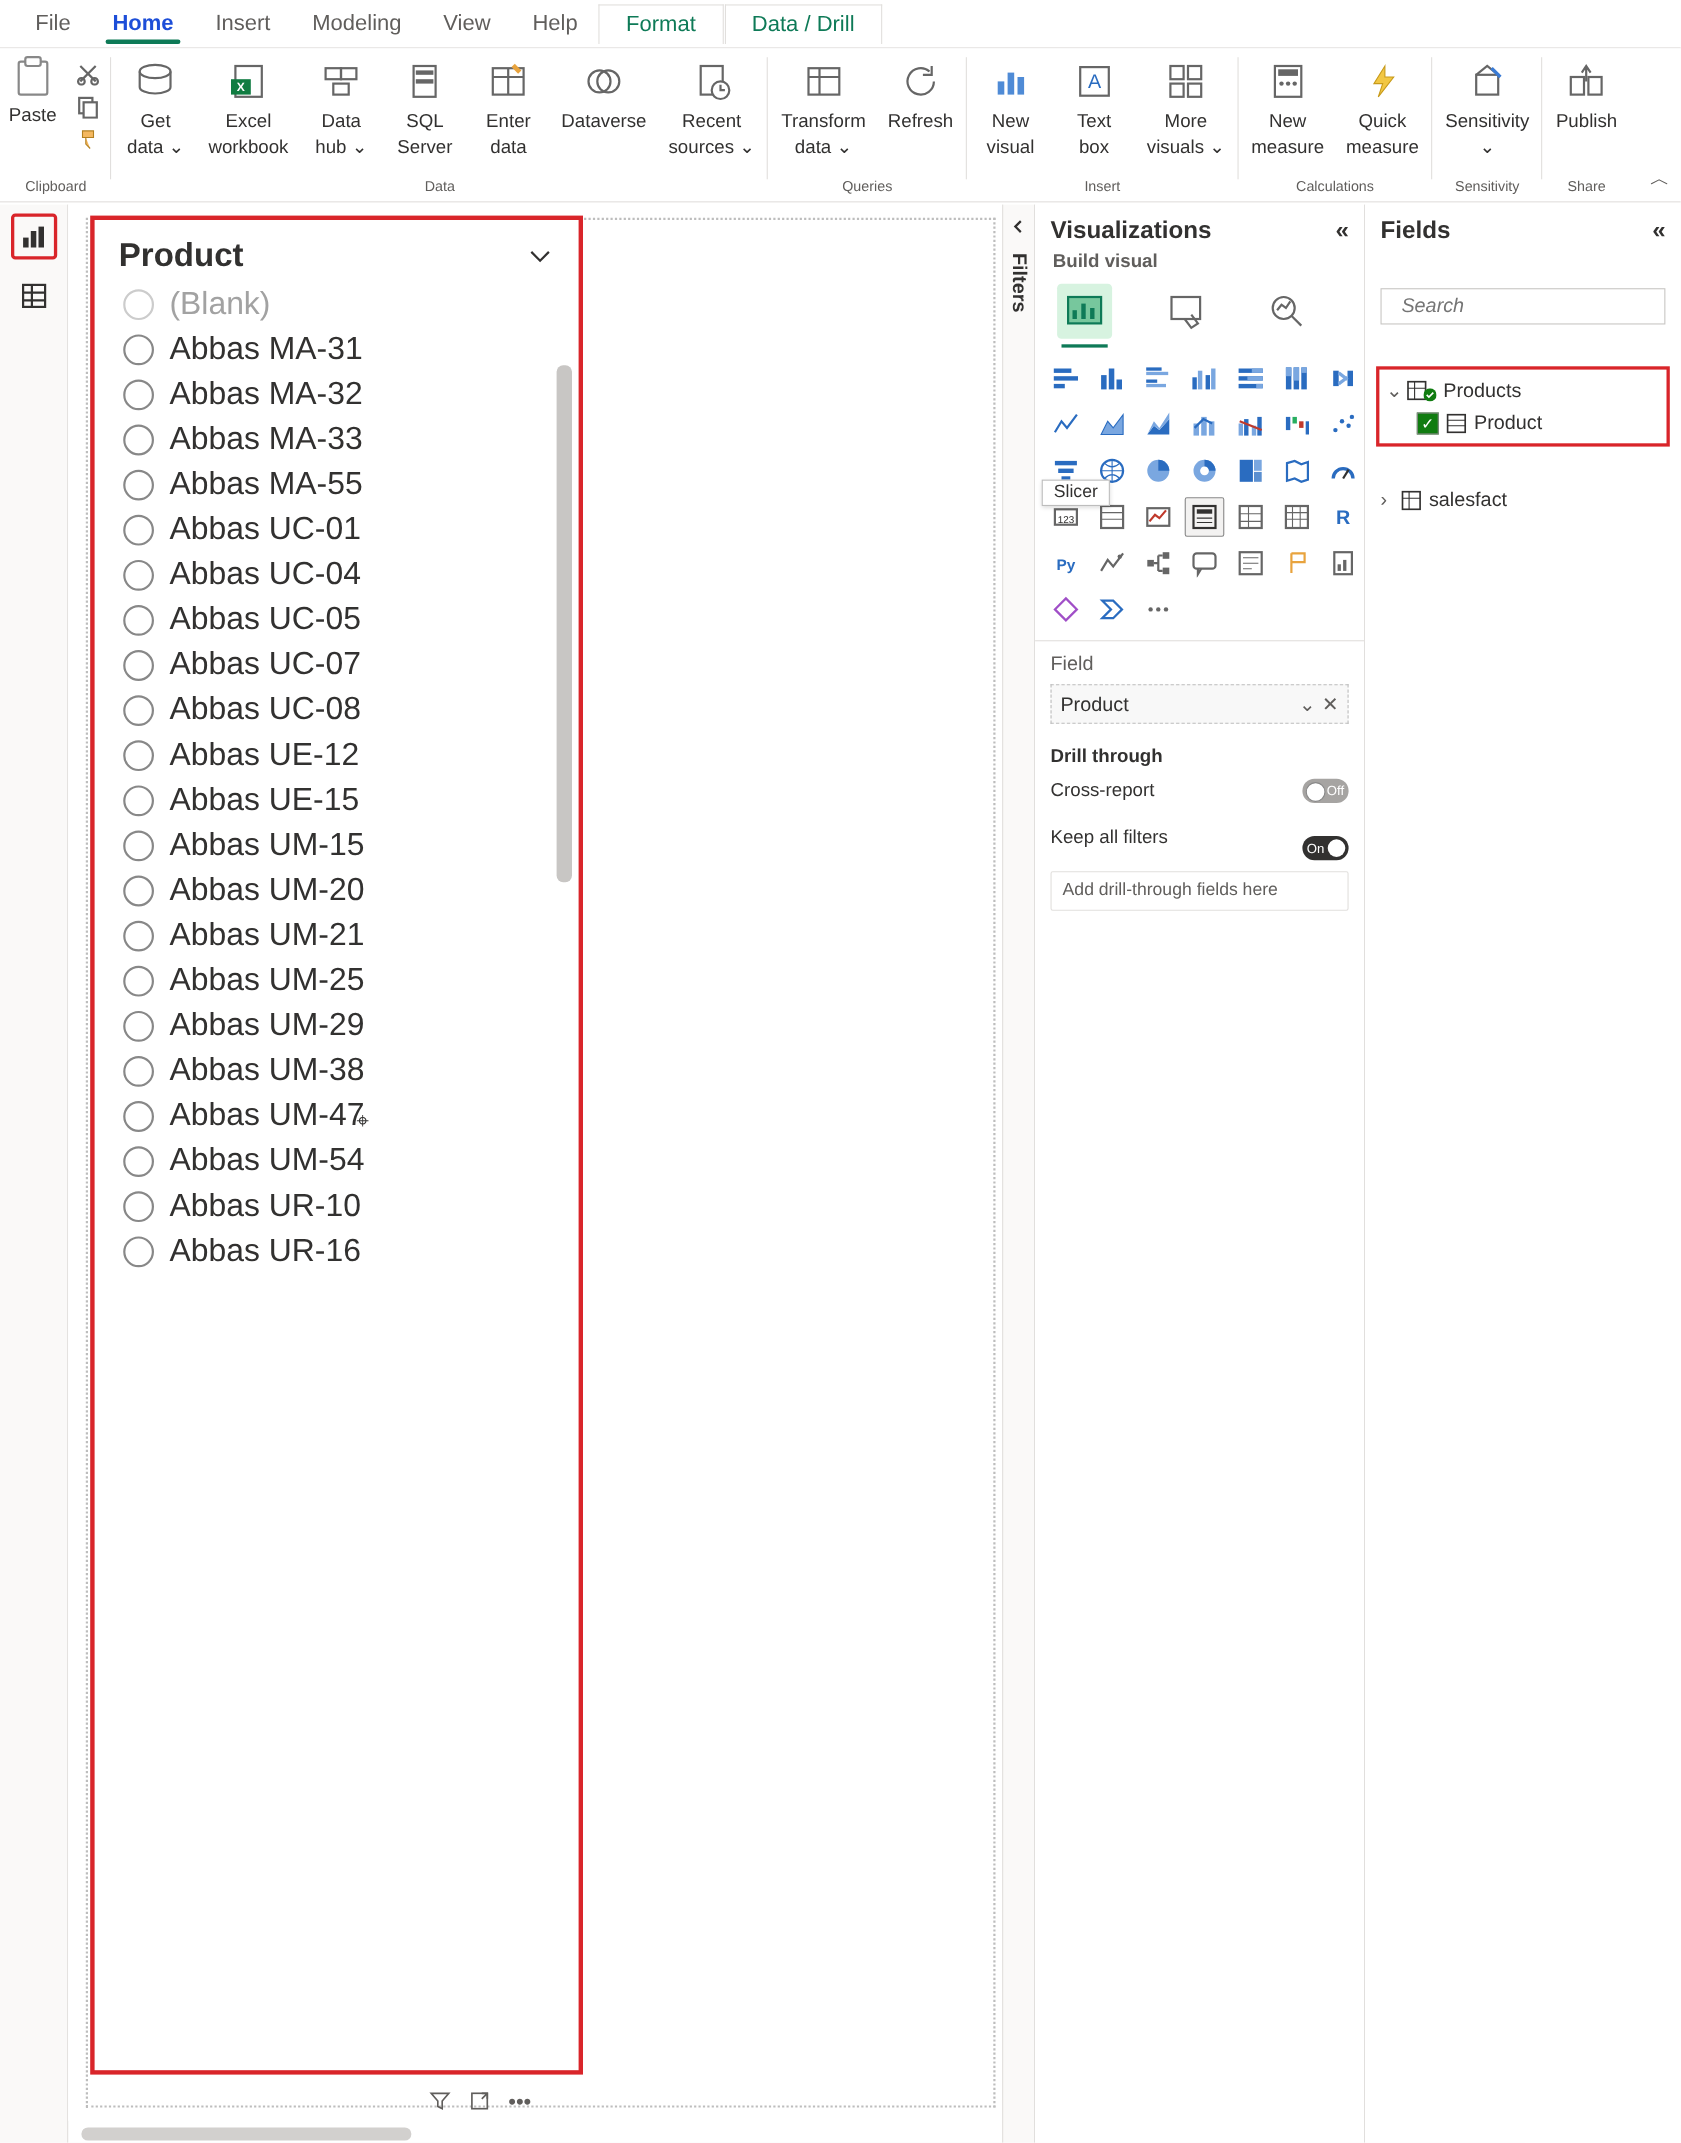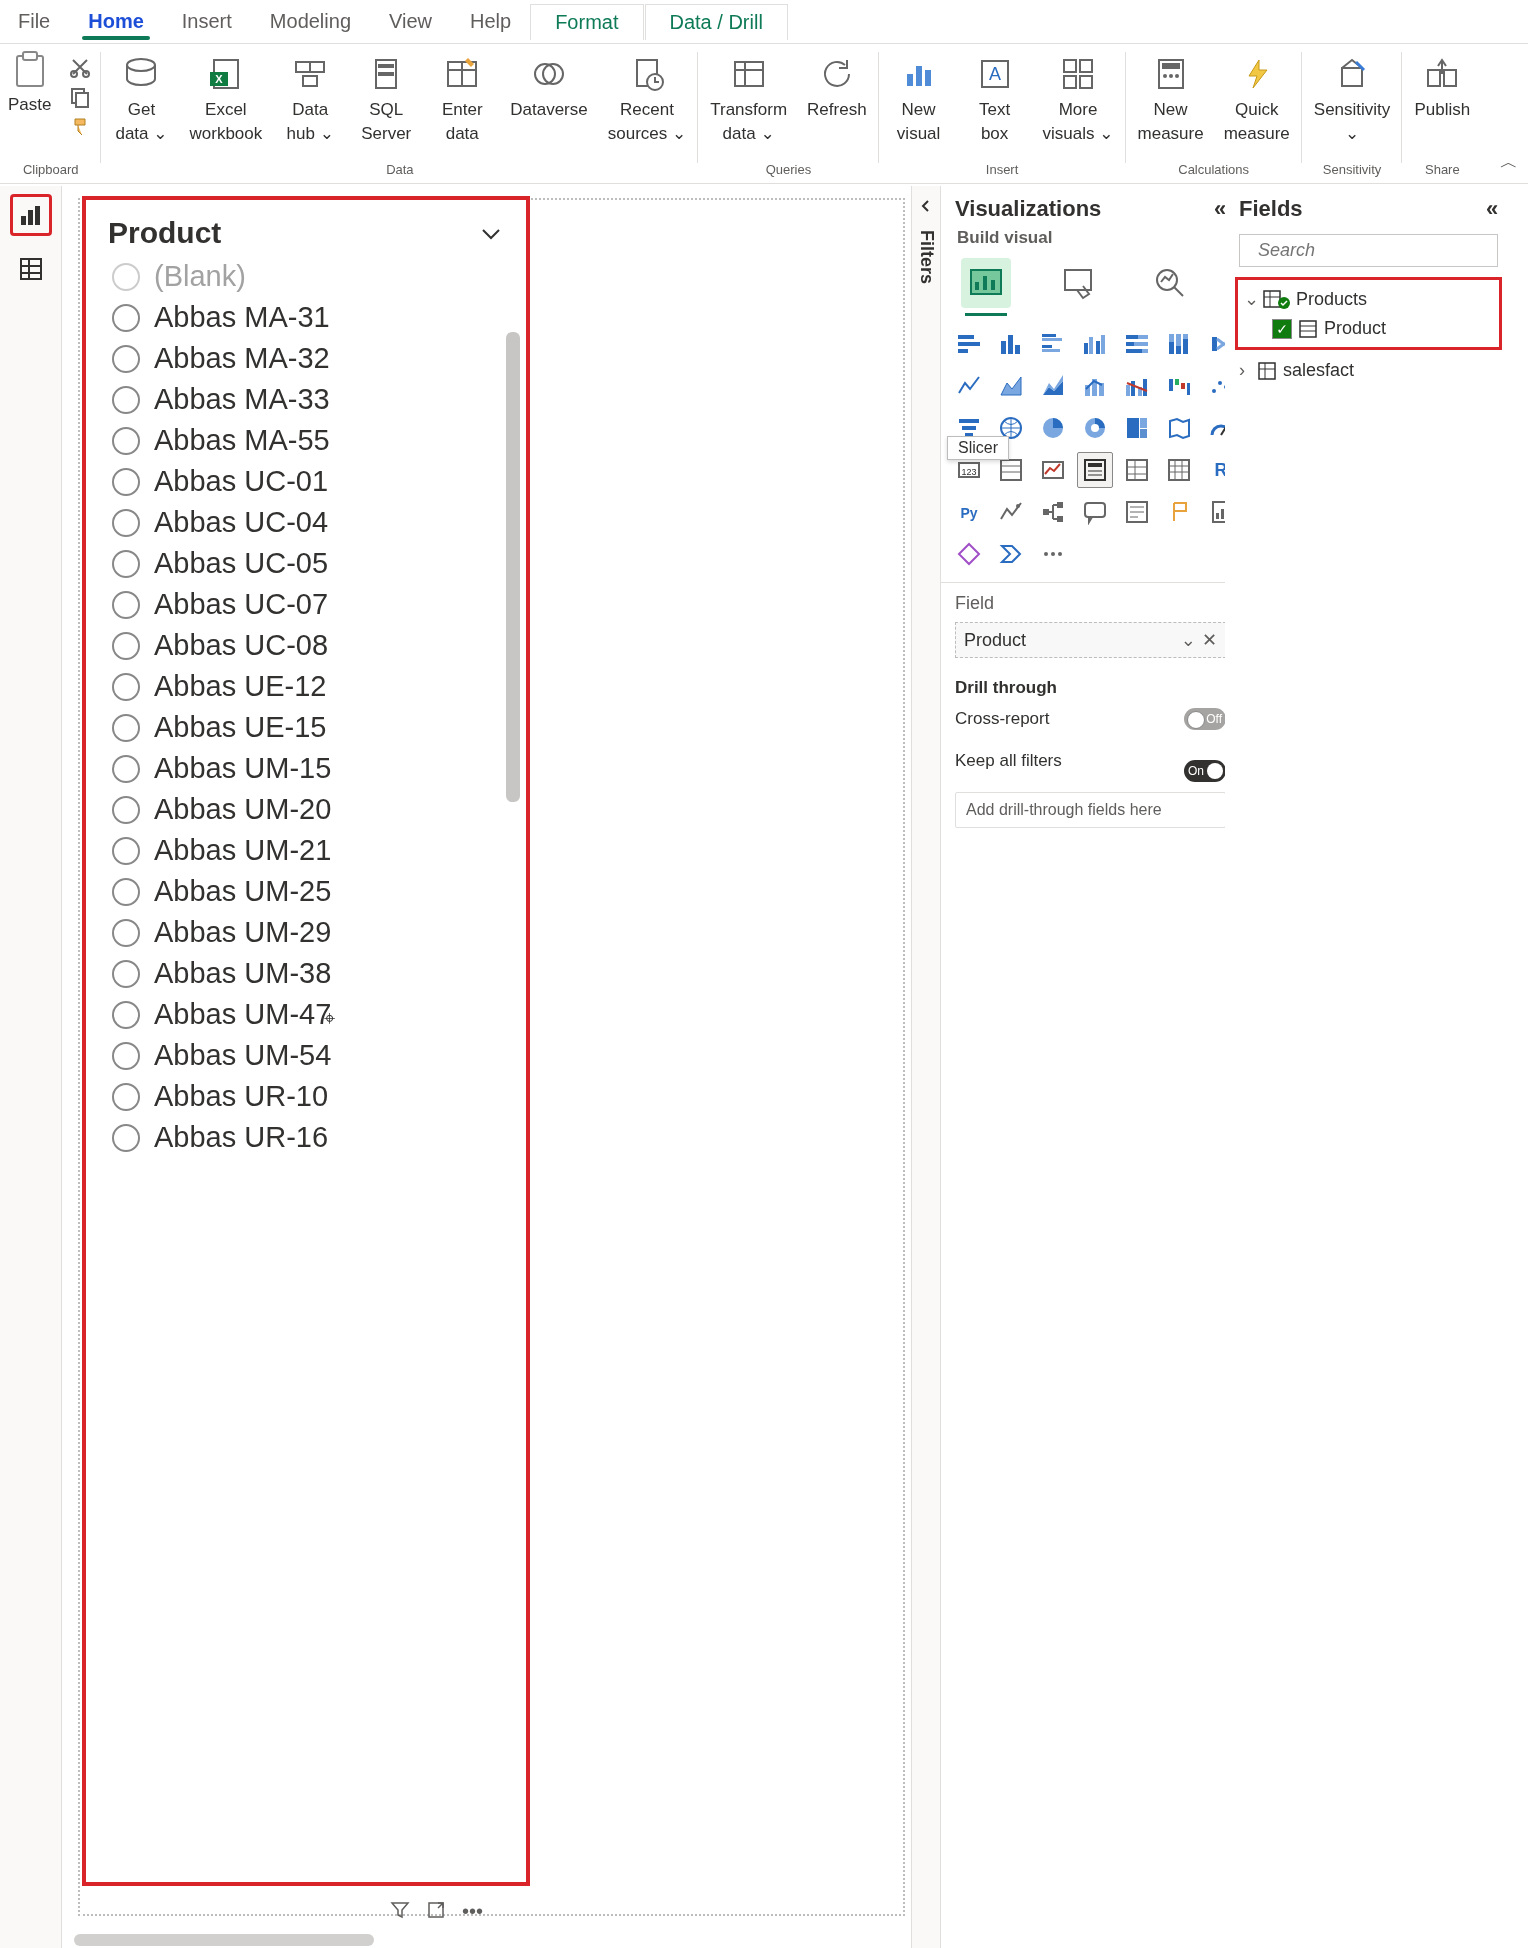--- a/index.html
+++ b/index.html
@@ -1,20 +1,20 @@
 <!DOCTYPE html>
 <html><head>
 <meta charset="utf-8">
 <style>
   * { box-sizing: border-box; }
   html, body { margin: 0; padding: 0; font-family: "Segoe UI", Arial, sans-serif; background: #f3f2f1; color: #323130; }
   body { width: 1528px; height: 1948px; overflow: hidden; position: relative; background: #fff; }
 
   
-  .tab-row { display: flex; align-items: center; height: 44px; border-bottom: 1px solid #e1dfdd; background: #fff; gap: 2px; font-size: 20px; }
+  .tab-row { display: flex; align-items: center; height: 44px; border-bottom: 1px solid #e1dfdd; background: #fff; padding-left: 14px; gap: 2px; font-size: 20px; }
   .tab { padding: 6px 18px 6px; cursor: pointer; color: #605e5c; position: relative; }
   .tab.active { color: #1d4ed8; font-weight: 600; }
   .tab.active::after { content: ""; position: absolute; left: 12px; right: 12px; bottom: -1px; height: 4px; background: #0e7a57; border-radius: 2px; }
   .tab.contextual { color: #0e7a57; }
   .tab.contextual-group { border: 1px solid #e1dfdd; border-bottom: none; padding: 6px 24px; margin-left: -1px; }
 
   .ribbon { display: flex; height: 140px; border-bottom: 1px solid #e1dfdd; background: #fff; }
   .ribbon-group { display: flex; flex-direction: column; align-items: center; justify-content: space-between; padding: 4px 8px 2px; position: relative; }
   .ribbon-group:not(:last-child)::after { content: ""; position: absolute; right: 0; top: 8px; bottom: 20px; width: 1px; background: #e1dfdd; }
   .ribbon-buttons { display: flex; align-items: flex-start; gap: 12px; flex: 1; padding-top: 2px; }
@@ -78,21 +78,21 @@
   .drill-title { font-weight: 600; color: #323130; }
   .drill-row { display: flex; align-items: center; justify-content: space-between; }
   .toggle { width: 42px; height: 22px; border-radius: 11px; position: relative; display: flex; align-items: center; font-size: 12px; color: #fff; }
   .toggle.off { background: #a6a4a2; justify-content: flex-end; padding-right: 4px; }
   .toggle.off::before { content:""; position: absolute; left: 3px; top: 3px; width: 16px; height: 16px; background: #fff; border-radius:50%; border:1px solid #888; }
   .toggle.on { background: #323130; padding-left: 4px; margin-top: 20px; }
   .toggle.on::after { content:""; position: absolute; right: 3px; top: 3px; width: 16px; height: 16px; background: #fff; border-radius:50%; }
   .drill-drop { border: 1px solid #e1dfdd; padding: 8px 10px; font-size: 16px; color: #605e5c; border-radius: 2px; }
 
   
-  .fields-pane { position: absolute; right: 16px; top: 186px; width: 287px; bottom: 0; background: #fff; display: flex; flex-direction: column; }
+  .fields-pane { position: absolute; right: 0; top: 186px; width: 287px; bottom: 0; background: #fff; display: flex; flex-direction: column; gap: 28px; }
   .search-box { margin: 6px 14px 10px; border: 1px solid #c8c6c4; display: flex; align-items: center; gap: 8px; padding: 4px 8px; }
   .search-box input { border: none; outline: none; font-size: 18px; flex: 1; font-style: italic; color: #888; background: transparent; }
   .fields-highlight { margin: 0 10px 6px; border: 3px solid #d9252a; padding: 4px 4px; }
   .tree-row { display: flex; align-items: center; gap: 6px; font-size: 18px; padding: 4px 2px; cursor: pointer; }
   .tree-row.child { padding-left: 30px; }
   .tree-chk { width: 20px; height: 20px; border: 1px solid #888; display: flex; align-items: center; justify-content: center; background: #107c10; color: #fff; font-size: 14px; }
   .tree-chev { width: 12px; display: inline-block; color: #605e5c; }
 
   
   .ribbon-collapse { position: absolute; right: 10px; top: 150px; font-size: 18px; color: #605e5c; cursor: pointer; }

